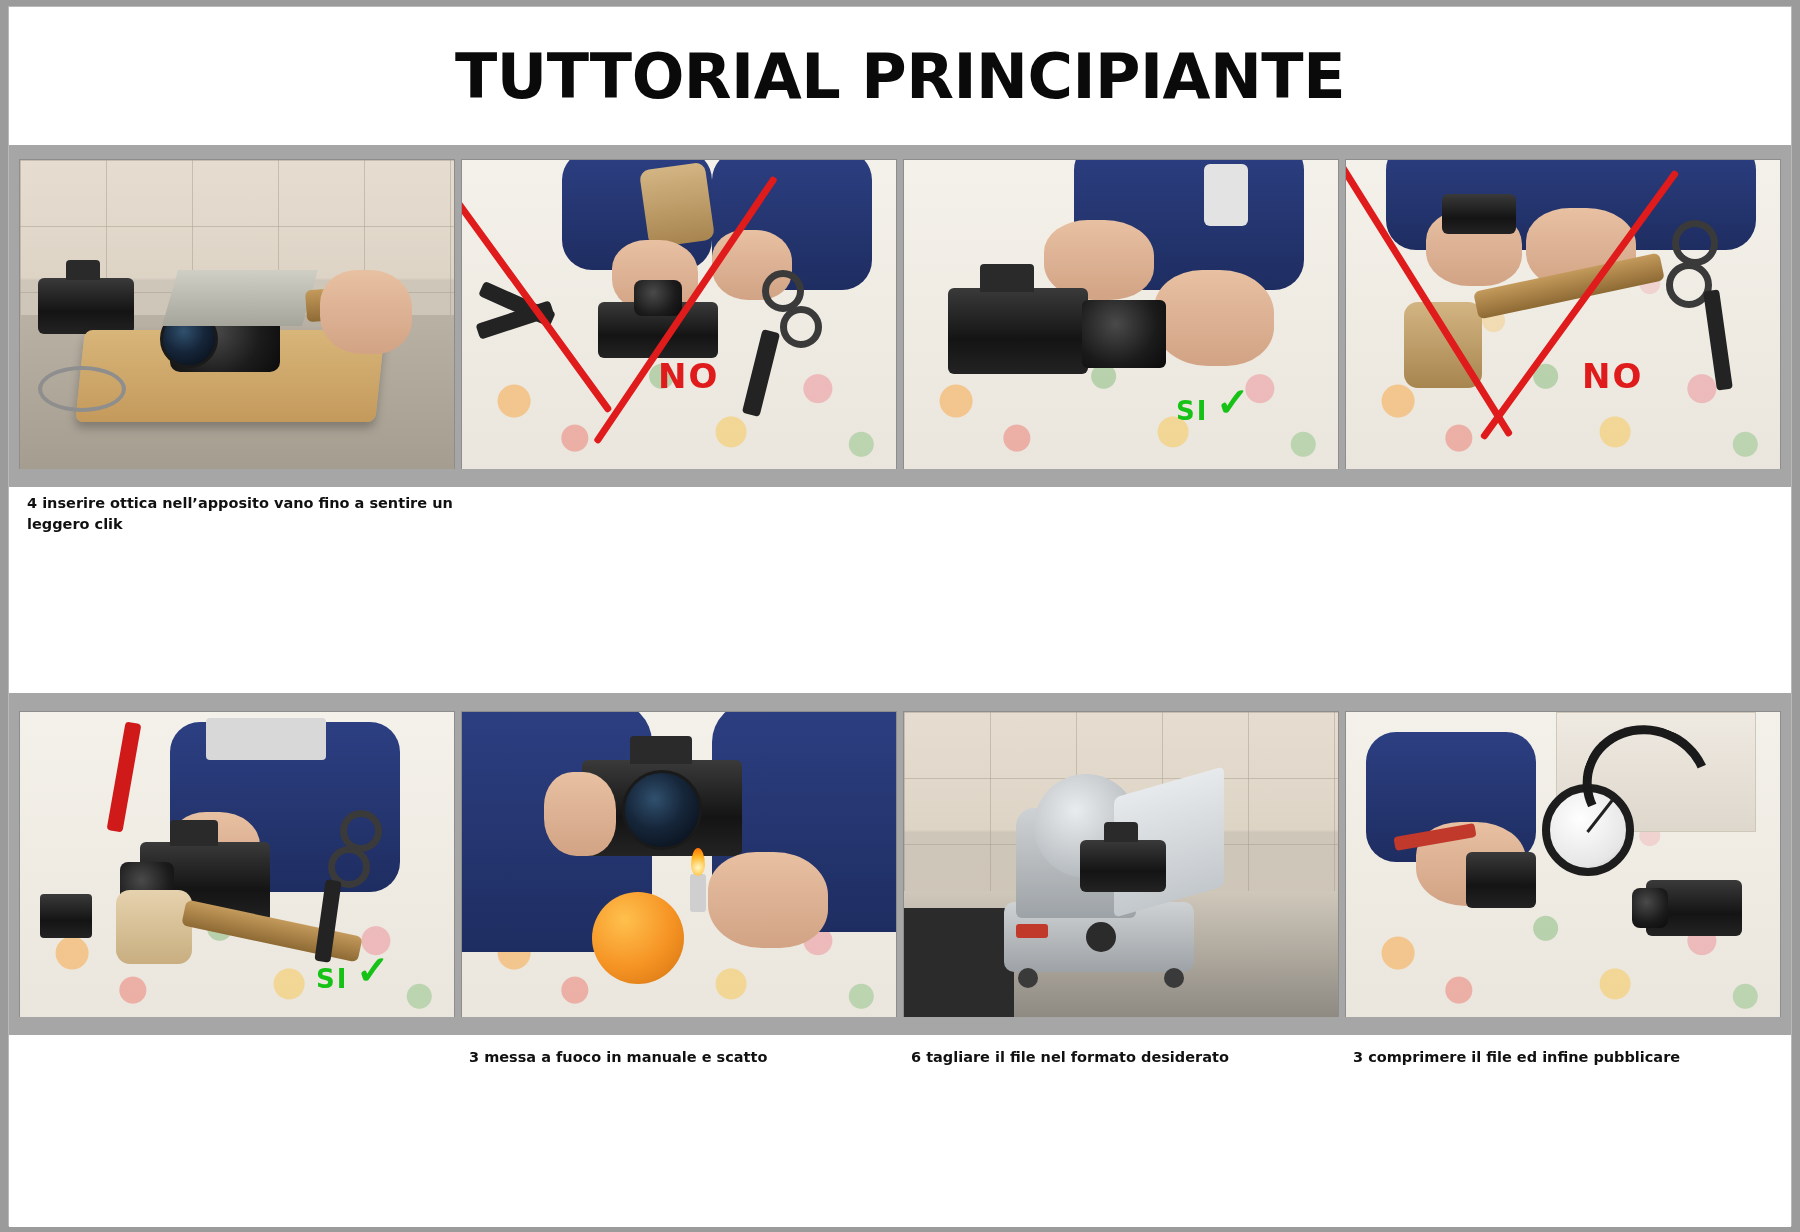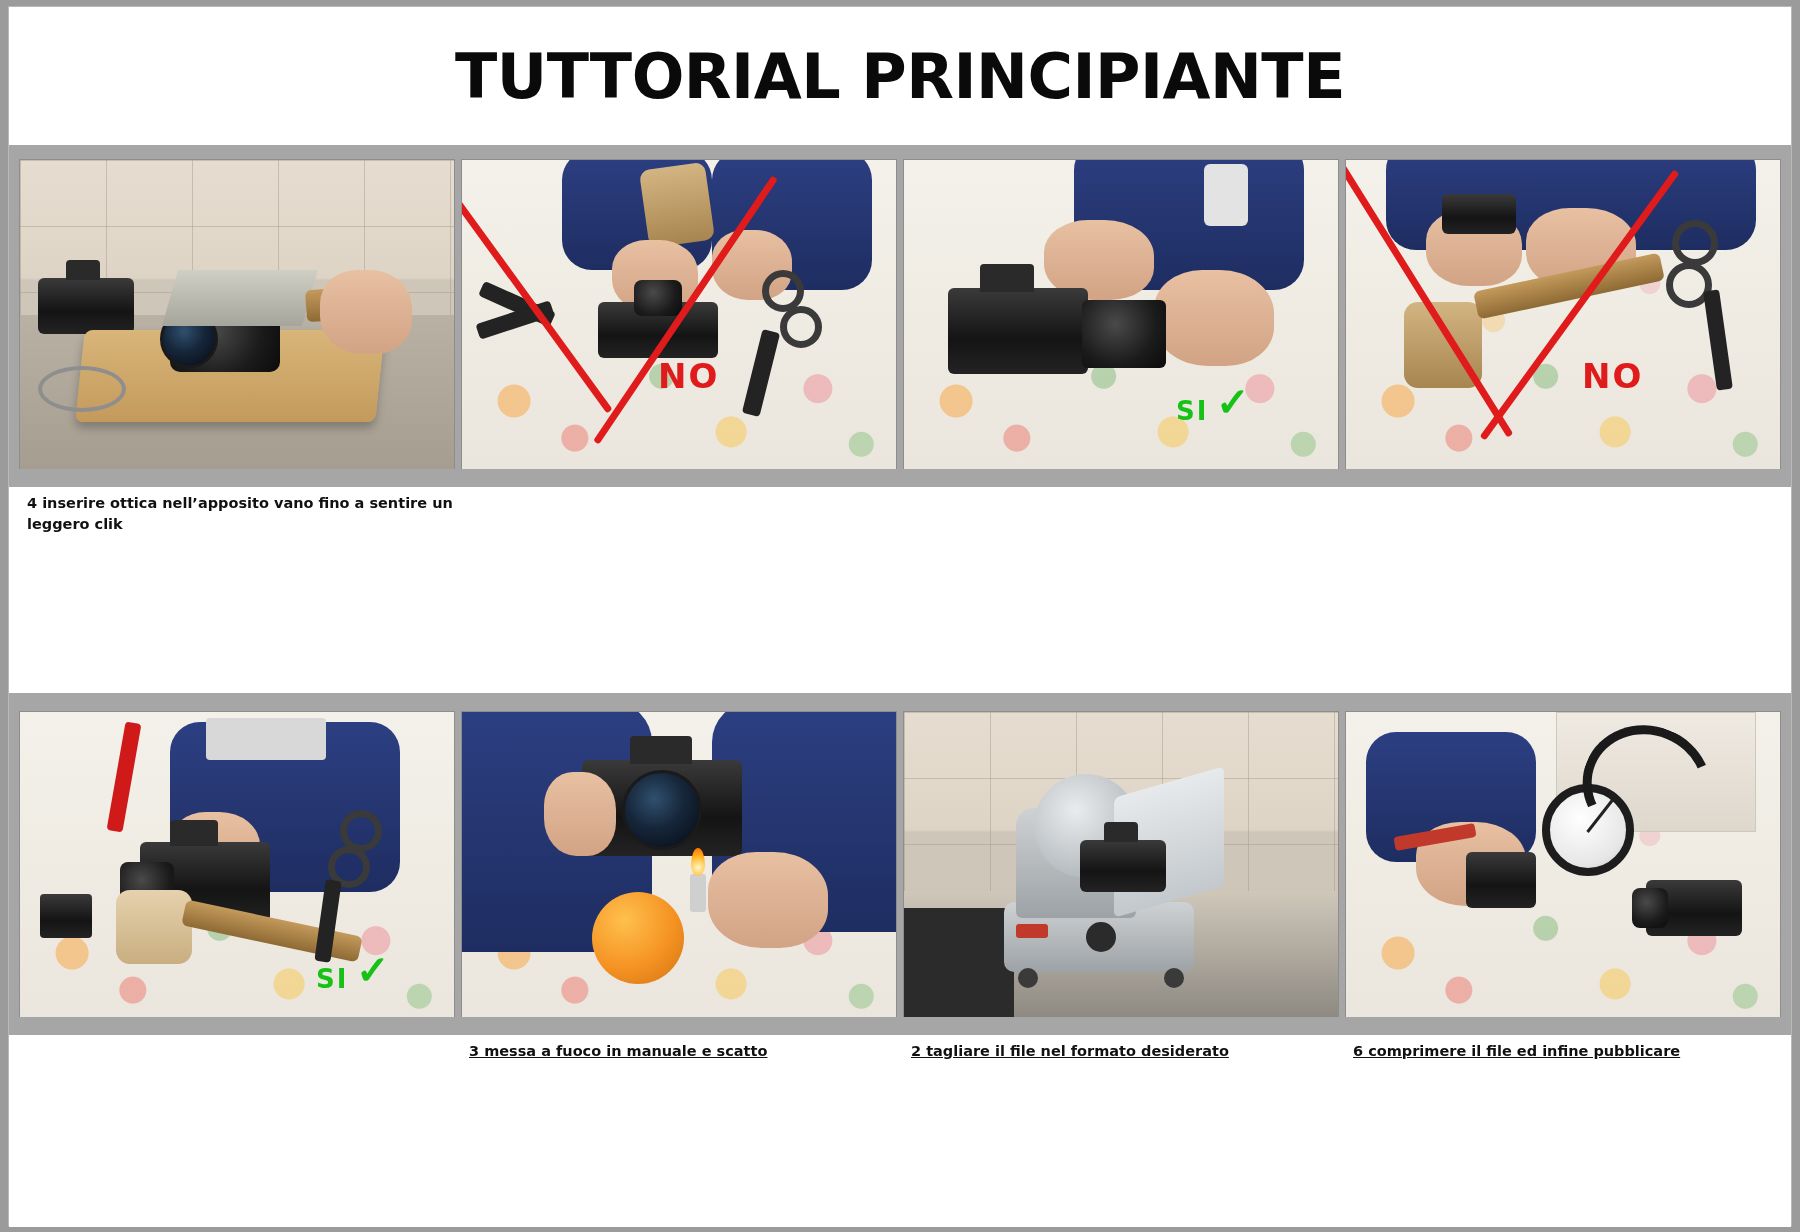--- a/index.html
+++ b/index.html
@@ -252,21 +252,21 @@
   .caption {
     flex: 1 1 0;
     padding: 6px 4px 0 8px;
     font-family: "DejaVu Sans", sans-serif;
     font-weight: 700;
     font-size: 14.5px;
     line-height: 1.45;
     color: #111111;
     white-space: pre-line;
   }
-  #captions2 .caption { padding-top: 6px; text-decoration: underline; }
+  #captions2 .caption { padding-top: 12px; }
   .caption.empty { visibility: hidden; }
 
   
   #bottom-fill {
     position:absolute; left:0; top:1148px; width:100%; height:72px;
     background:#ffffff;
   }
 </style>
 </head>
 <body>
@@ -426,19 +426,19 @@
         <div class="cam-lens" style="left:286px;top:176px;width:36px;height:40px;"></div>
       </div>
 
     </div>
 
     <div class="grey-band" id="band-row2b"></div>
 
     <div class="caption-row" id="captions2">
       <div class="caption empty"></div>
       <div class="caption">3 messa a fuoco in manuale e scatto</div>
-      <div class="caption">2 tagliare il file nel formato desiderato</div>
-      <div class="caption">6 comprimere il file ed infine pubblicare</div>
+      <div class="caption">6 tagliare il file nel formato desiderato</div>
+      <div class="caption">3 comprimere il file ed infine pubblicare</div>
     </div>
 
     <div id="bottom-fill"></div>
   </div>
 </div>
 
 </body></html>

